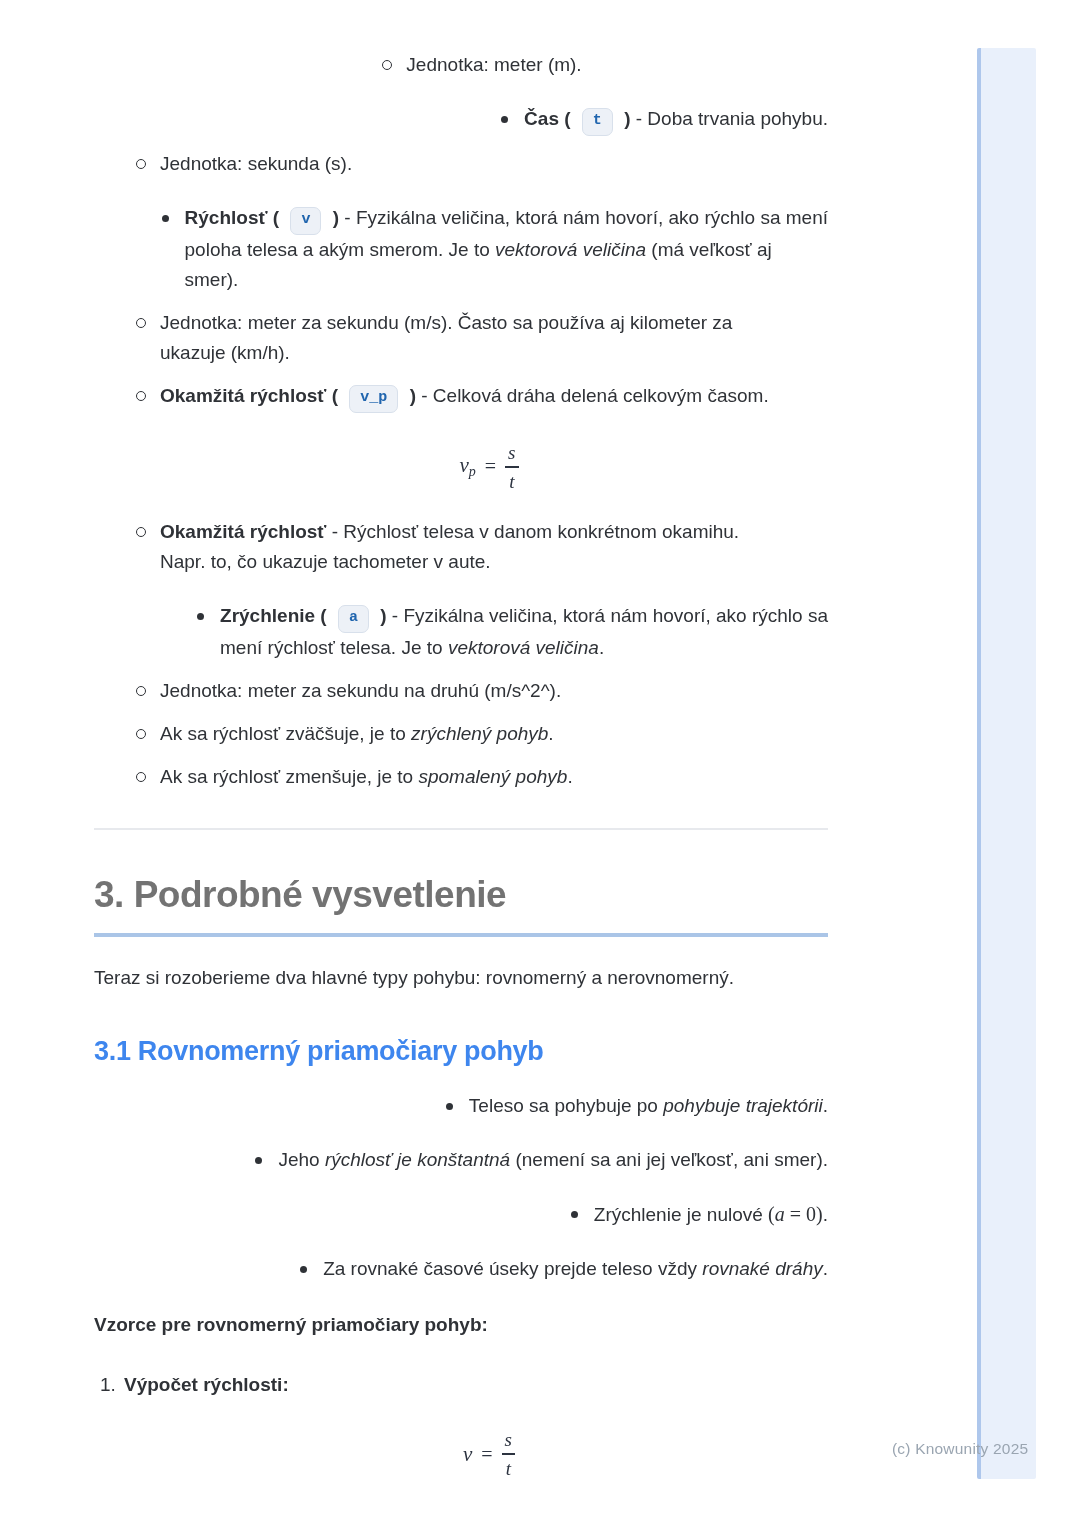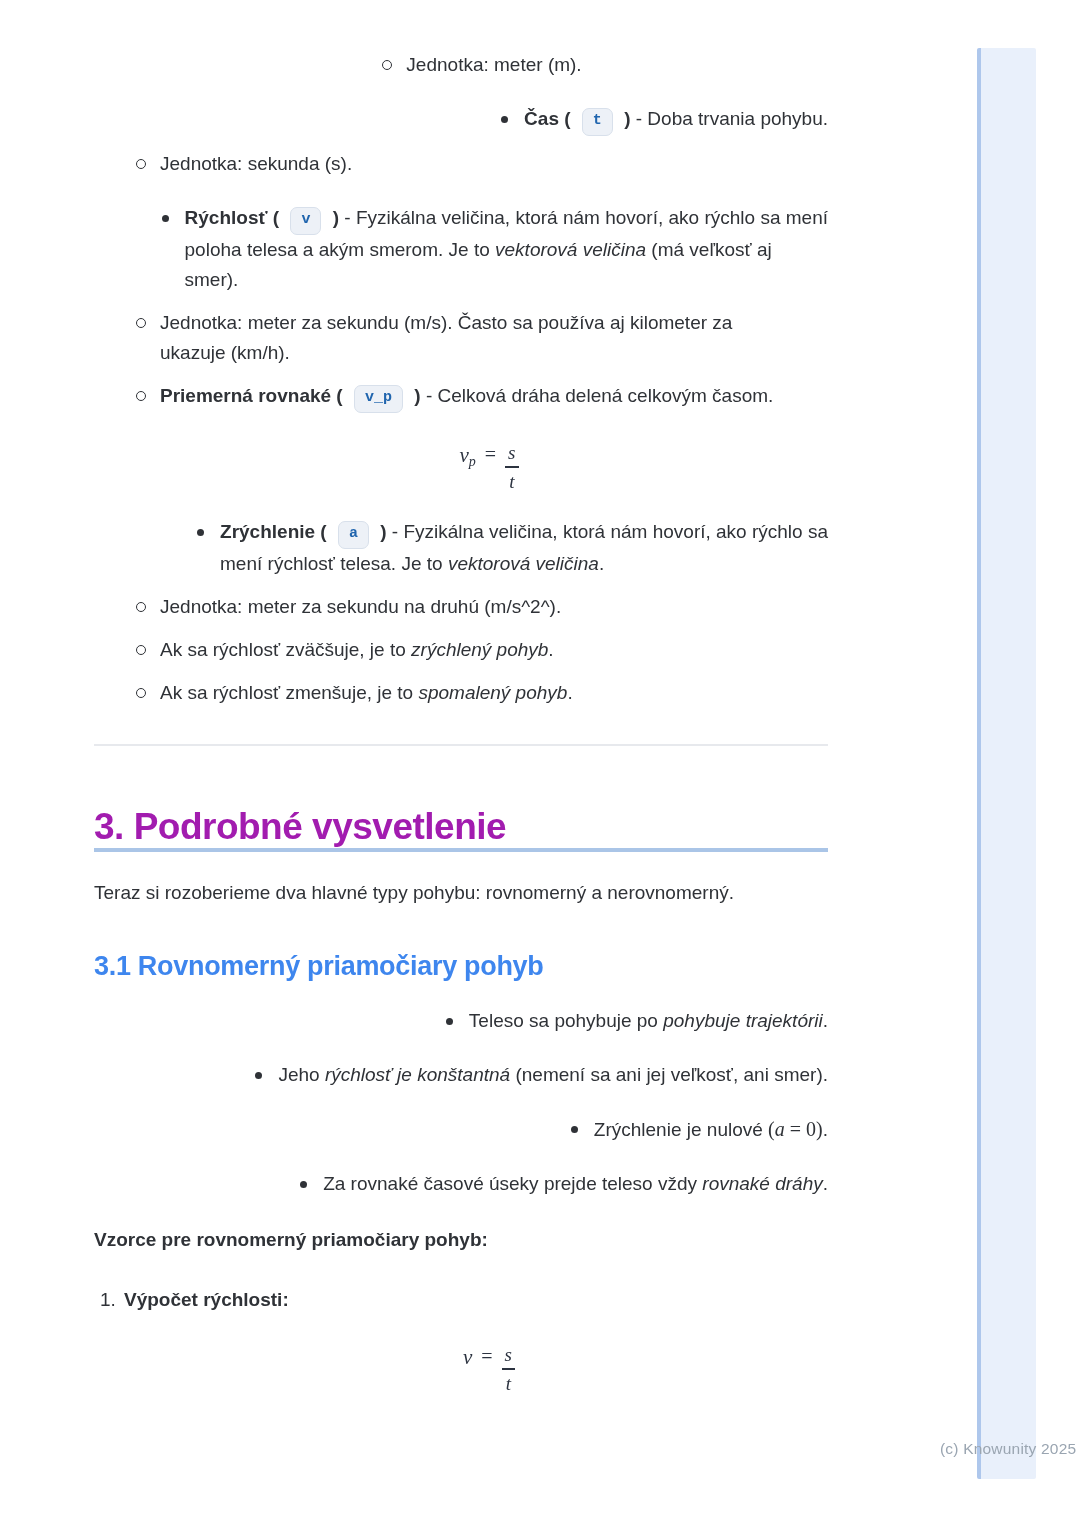--- a/index.html
+++ b/index.html
@@ -7,21 +7,21 @@
     width:1080px;height:1528px;position:relative;overflow:hidden;
     background:#ffffff;color:#2f3237;
     font-family:"Liberation Sans", sans-serif;
   }
   .page{position:absolute;inset:0;}
   .side-bar{
     position:absolute;left:977px;top:48px;width:55px;height:1431px;
     background:#e9f0fb;border-left:4px solid #aec7ec;border-radius:2px;z-index:1;
   }
   .footer{
-    position:absolute;top:1440px;left:940px;z-index:3;
+    position:absolute;top:1440px;left:892px;z-index:3;
     font-size:15.5px;color:#9aa5b1;letter-spacing:0.2px;text-align:center;
   }
   .content{position:absolute;left:94px;top:50px;width:734px;z-index:2;}
   .content > :first-child{margin-top:0 !important;justify-content:center;}
 
   .blk{margin:0;}
   .li1{display:flex;margin-top:24px;justify-content:flex-end;}
   .li2{display:flex;margin-top:13px;margin-left:42px;}
   .marker{flex:0 0 auto;}
   .dot{width:7px;height:7px;border-radius:50%;background:#2f3237;margin:12px 16px 0 7px;}
@@ -33,28 +33,28 @@
   .sg-i{font-style:italic;}
   .sg-m{font-family:"Liberation Serif",serif;font-size:20px;}
   .sg-mi{font-family:"Liberation Serif",serif;font-style:italic;font-size:20px;}
   .chip{
     display:inline-block;background:#edf1f7;border:1px solid #d8e0eb;border-radius:7px;
     padding:1px 10px 3px;margin:0 6px;vertical-align:1px;
     font-family:"Liberation Mono",monospace;font-size:15px;font-weight:700;color:#2065ae;line-height:22px;
   }
 
   .h1{
-    font-size:37px;line-height:1.15;font-weight:700;color:#a21caf;letter-spacing:-0.5px;
-    margin-top:60px;border-bottom:4px solid #aac5e7;
+    font-size:37px;line-height:1.15;font-weight:700;color:#737373;letter-spacing:-0.5px;
+    margin-top:44px;padding-bottom:17px;border-bottom:4px solid #aac5e7;
   }
   .h2{font-size:27px;line-height:1.2;font-weight:700;color:#3e86ee;letter-spacing:-0.3px;margin-top:42px;}
   .rule{border:none;border-top:2px solid #e7e9ed;margin:36px 0 0;width:100%;}
 
   .math{
-    display:flex;justify-content:center;
+    display:flex;justify-content:center;align-items:center;
     margin:30px 0 26px;padding-left:56px;
     font-family:"Liberation Serif",serif;color:#2c3340;
   }
   .m-var{font-style:italic;font-size:21px;}
   .m-sub{font-style:italic;font-size:14px;}
   .m-eq{margin:0 9px;font-size:20px;}
   .frac{display:inline-flex;flex-direction:column;align-items:center;line-height:1;}
   .m-num,.m-den{font-style:italic;font-size:19px;padding:0 3px;}
   .m-num{padding-bottom:4px;}
   .m-den{padding-top:4px;}
@@ -89,33 +89,37 @@
     <div class="li-text seg-host"><span class="sg-b">Rýchlosť ( </span><span class="chip">v</span><span class="sg-b"> )</span><span class="sg-t"> - Fyzikálna veličina, ktorá nám hovorí, ako rýchlo sa mení</span><br><span class="sg-t">poloha telesa a akým smerom. Je to </span><span class="sg-i">vektorová veličina</span><span class="sg-t"> (má veľkosť aj</span><br><span class="sg-t">smer).</span></div>
   </div>
 
   <div class="blk li2">
     <span class="marker ring"></span>
     <div class="li-text seg-host"><span class="sg-t">Jednotka: meter za sekundu (m/s). Často sa používa aj kilometer za</span><br><span class="sg-t">ukazuje (km/h).</span></div>
   </div>
 
   <div class="blk li2">
     <span class="marker ring"></span>
-    <div class="li-text seg-host"><span class="sg-b">Priemerná rovnaké ( </span><span class="chip">v_p</span><span class="sg-b"> )</span><span class="sg-t"> - Celková dráha delená celkovým časom.</span></div>
+    <div class="li-text seg-host"><span class="sg-b">Okamžitá rýchlosť ( </span><span class="chip">v_p</span><span class="sg-b"> )</span><span class="sg-t"> - Celková dráha delená celkovým časom.</span></div>
   </div>
 
   <div class="blk math">
     <span class="m-lhs"><span class="m-var">v</span><sub class="m-sub">p</sub></span>
     <span class="m-eq">=</span>
     <span class="frac">
       <span class="m-num">s</span>
           <span class="m-bar"></span>
           <span class="m-den">t</span>
     </span>
   </div>
 
+  <div class="blk li2">
+    <span class="marker ring"></span>
+    <div class="li-text seg-host"><span class="sg-b">Okamžitá rýchlosť</span><span class="sg-t"> - Rýchlosť telesa v danom konkrétnom okamihu.</span><br><span class="sg-t">Napr. to, čo ukazuje tachometer v aute.</span></div>
+  </div>
 
   <div class="blk li1">
     <span class="marker dot"></span>
     <div class="li-text seg-host"><span class="sg-b">Zrýchlenie ( </span><span class="chip">a</span><span class="sg-b"> )</span><span class="sg-t"> - Fyzikálna veličina, ktorá nám hovorí, ako rýchlo sa</span><br><span class="sg-t">mení rýchlosť telesa. Je to </span><span class="sg-i">vektorová veličina</span><span class="sg-t">.</span></div>
   </div>
 
   <div class="blk li2">
     <span class="marker ring"></span>
     <div class="li-text seg-host"><span class="sg-t">Jednotka: meter za sekundu na druhú (m/s^2^).</span></div>
   </div>

